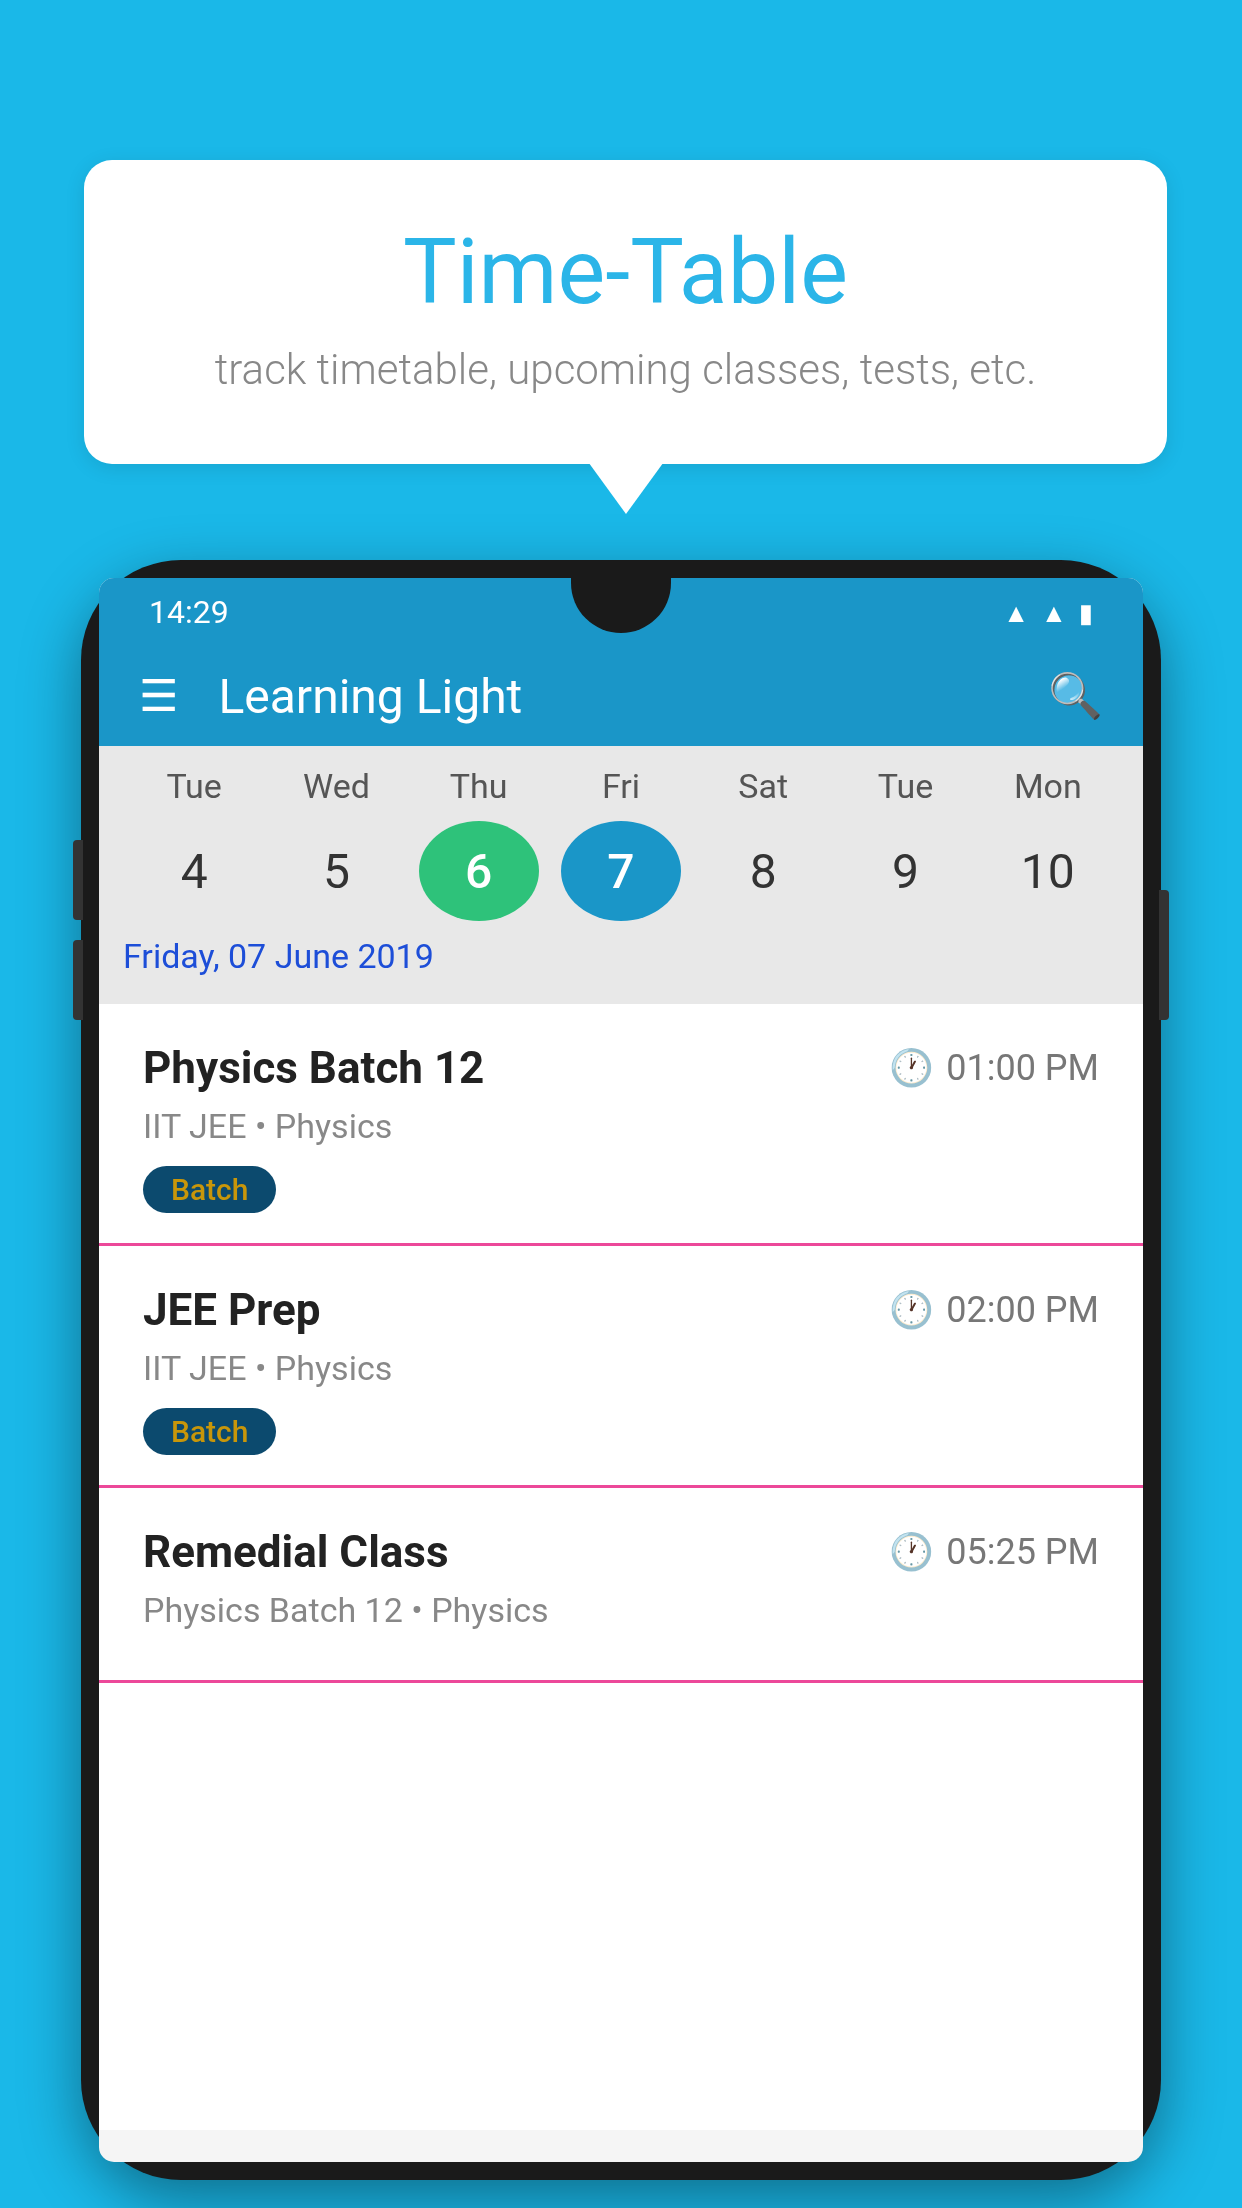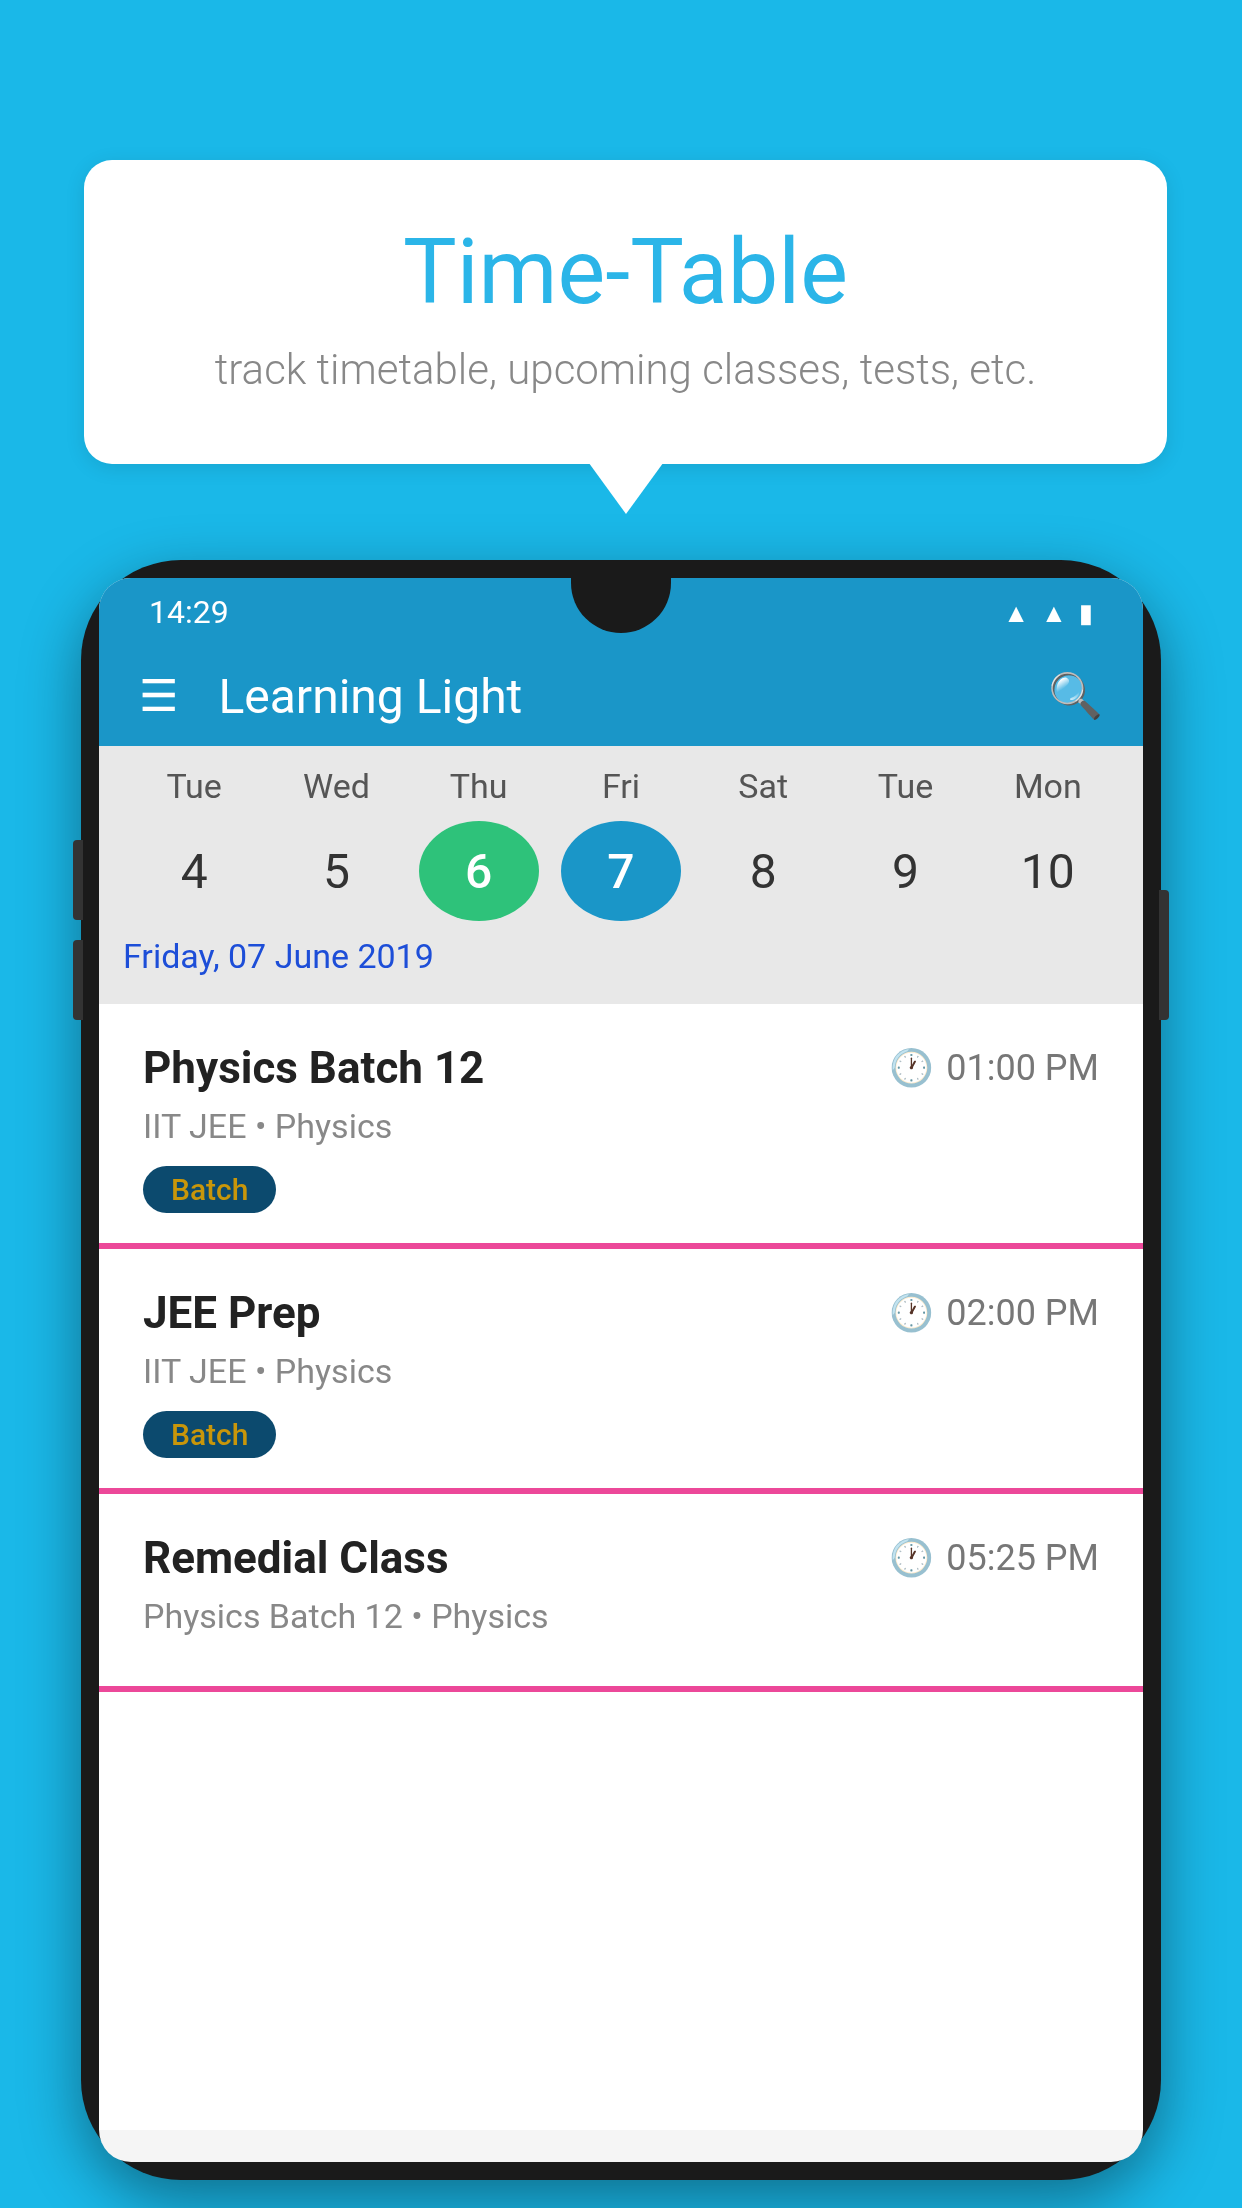--- a/index.html
+++ b/index.html
@@ -74,21 +74,21 @@
       border-radius: 100px;
       padding: 18px;
       position: relative;
       box-shadow: 0 20px 60px rgba(0,0,0,0.4);
     }
 
     .phone-inner {
       width: 100%;
       height: 100%;
       background: #f5f5f5;
-      border-radius: 32px;
+      border-radius: 15px;
       overflow: hidden;
       position: relative;
     }
 
     
     .phone-status-bar {
       background: #1a96c8;
       height: 68px;
       display: flex;
       align-items: center;
@@ -213,21 +213,21 @@
 
     
     .schedule-list {
       background: white;
       overflow-y: auto;
       height: calc(100% - 68px - 100px - 290px);
     }
 
     .schedule-item {
       padding: 38px 44px 30px;
-      border-bottom: 6px solid #ec4899;
+      border-bottom: 3px solid #ec4899;
       background: white;
     }
 
     .schedule-item-header {
       display: flex;
       justify-content: space-between;
       align-items: center;
       margin-bottom: 12px;
     }
 

